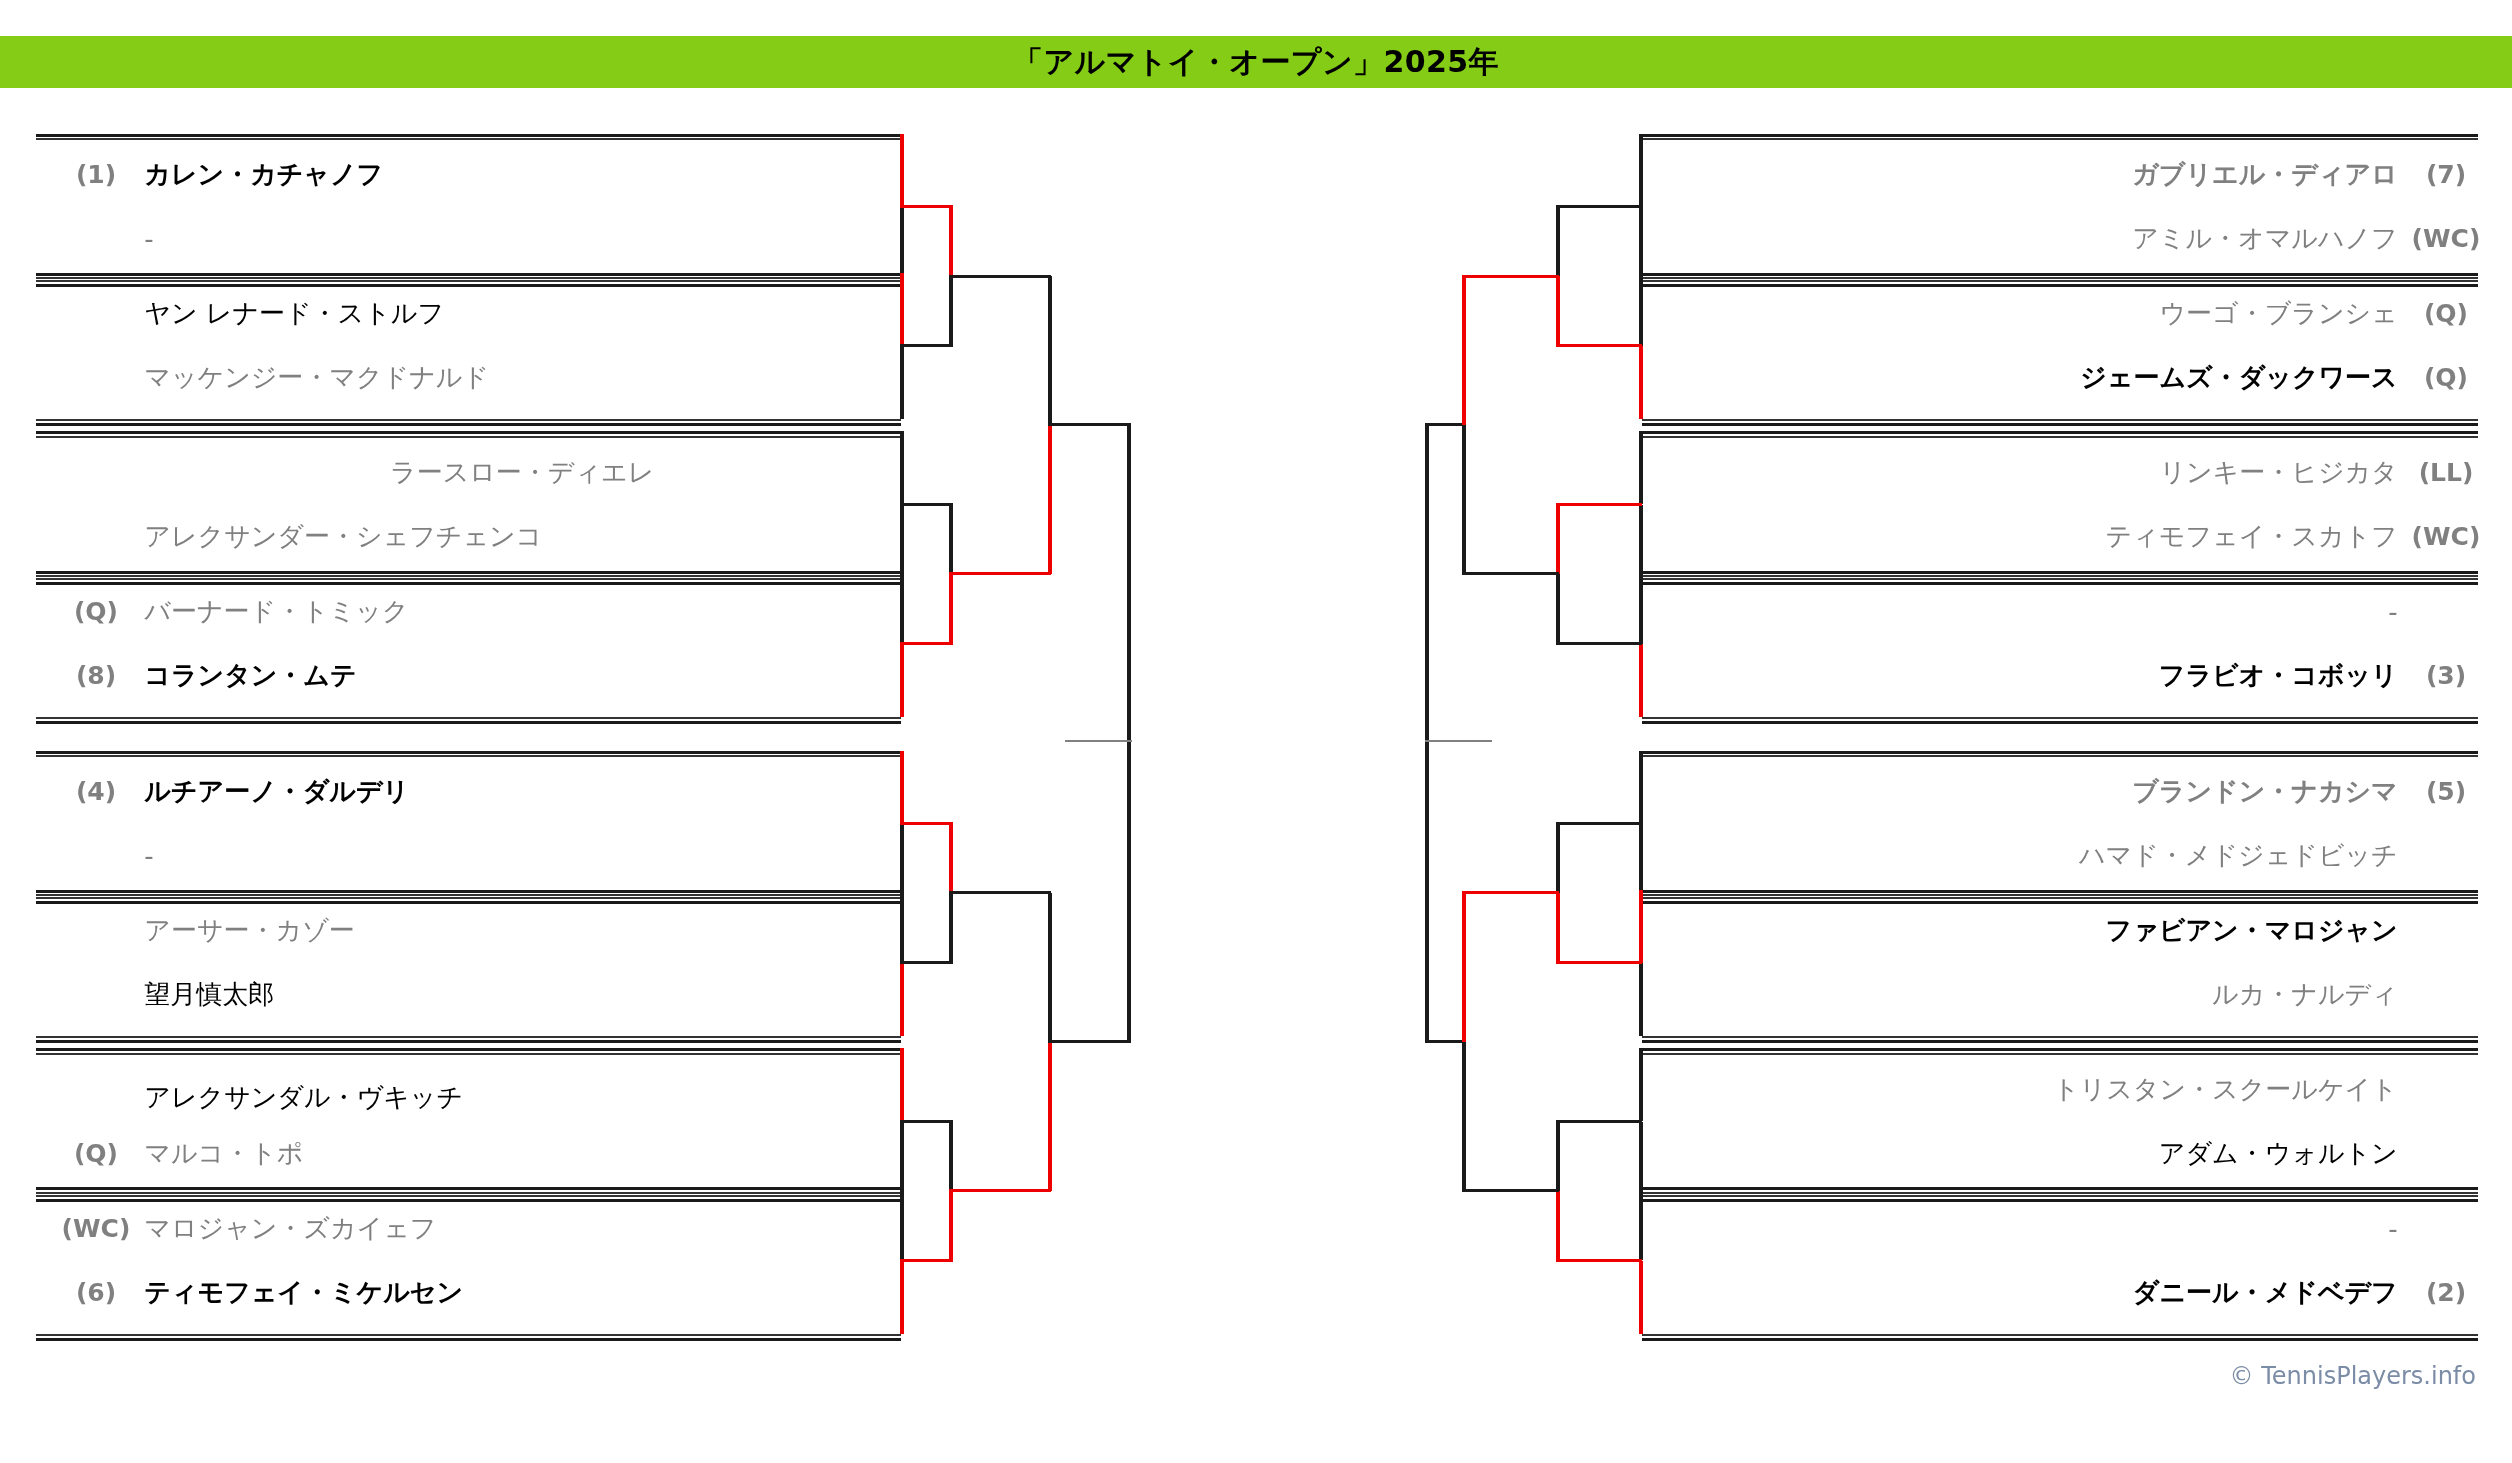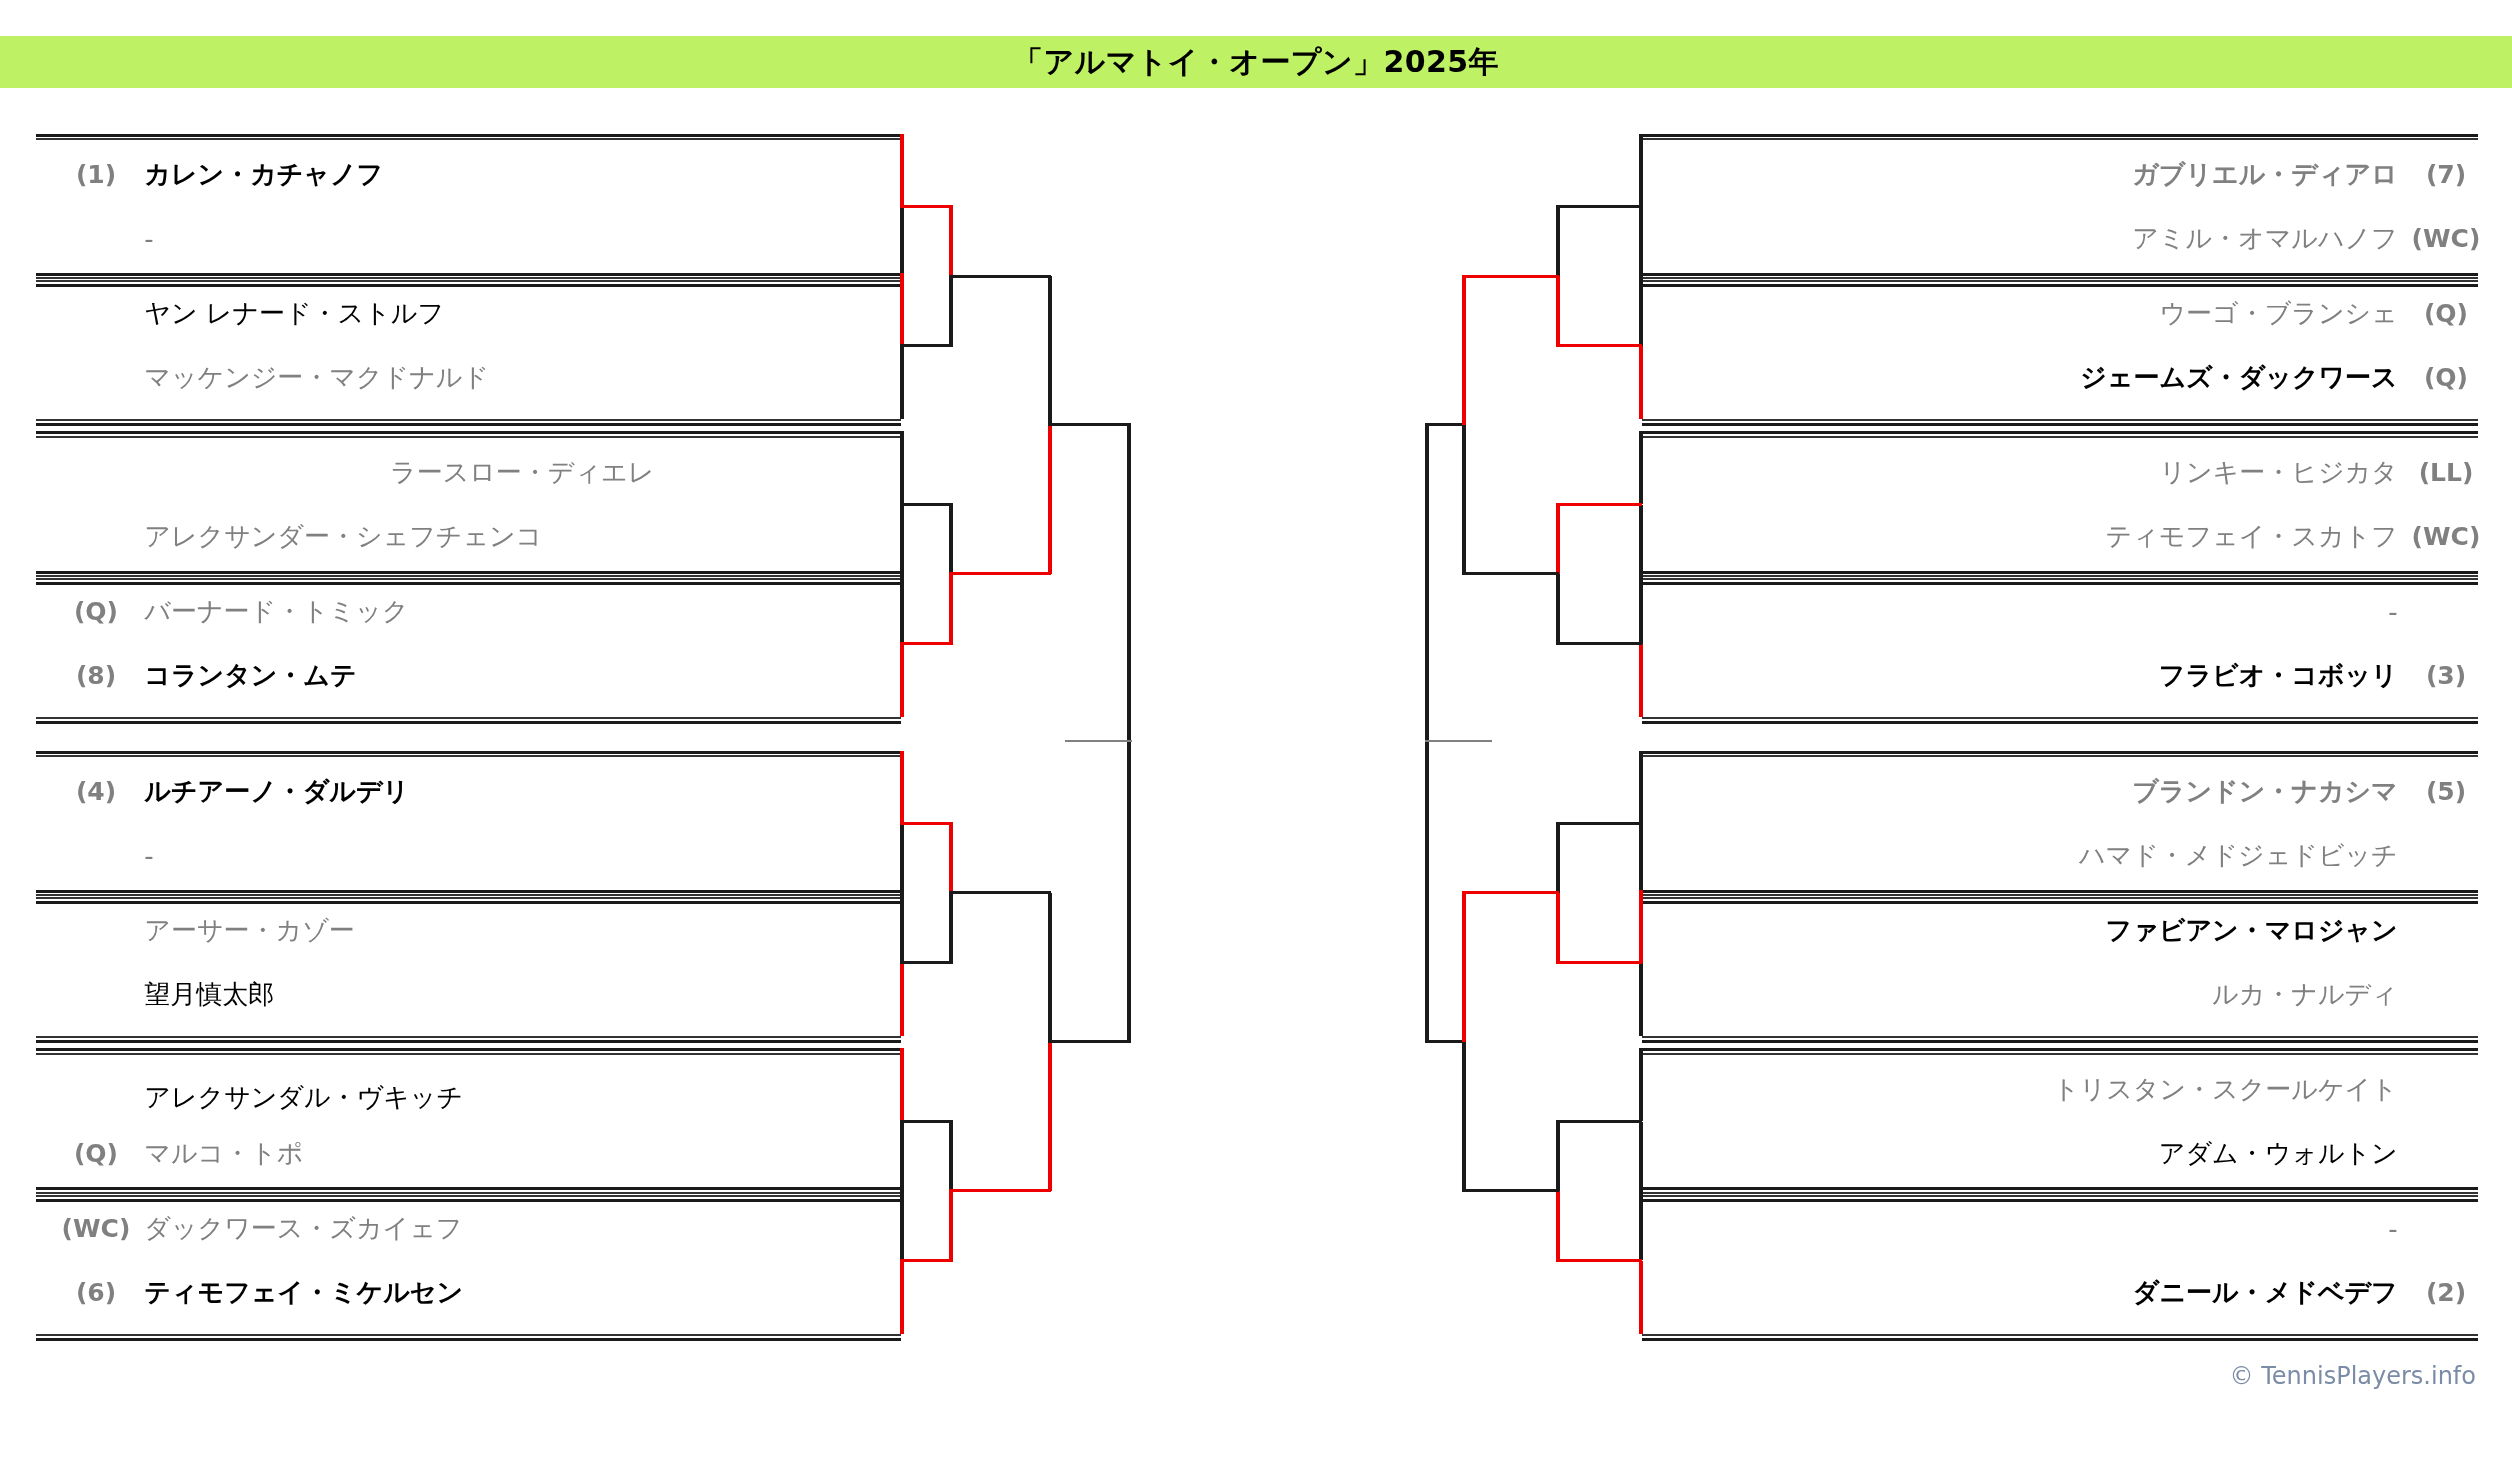--- a/index.html
+++ b/index.html
@@ -5,21 +5,21 @@
   html,body{margin:0;padding:0;background:#fff;}
   body{
     font-family:"DejaVu Sans","Liberation Sans",sans-serif;
     width:2512px;height:1464px;position:relative;overflow:hidden;
   }
   #stage{position:absolute;left:0;top:0;width:2512px;height:1464px;}
 
   
   .title-bar{
     position:absolute;left:0;top:36px;width:2512px;height:52px;
-    background:#bef264;display:flex;align-items:center;justify-content:center;
+    background:#84cc16;display:flex;align-items:center;justify-content:center;
   }
   .title-bar .t{
     font-size:30px;font-weight:bold;color:#000;letter-spacing:0.4px;
   }
 
   
   .hline{position:absolute;background:#1a1a1a;height:2.7px;}
   .vline{position:absolute;background:#1a1a1a;width:3.6px;}
   .hline.thin{height:1.8px;background:#333;}
   .hline.red,.vline.red{background:#ee0000;}
@@ -119,21 +119,21 @@
       <div class="prow left" style="top: 1078px; left: 53px; width: 847px;">
         <span class="seed"></span>
         <span class="nm plain">アレクサンダル・ヴキッチ</span>
       </div>
       <div class="prow left" style="top: 1134px; left: 53px; width: 847px;">
         <span class="seed">(Q)</span>
         <span class="nm lose">マルコ・トポ</span>
       </div>
       <div class="prow left" style="top: 1209px; left: 53px; width: 847px;">
         <span class="seed">(WC)</span>
-        <span class="nm lose">ダックワース・ズカイェフ</span>
+        <span class="nm lose">マロジャン・ズカイェフ</span>
       </div>
       <div class="prow left" style="top: 1273px; left: 53px; width: 847px;">
         <span class="seed">(6)</span>
         <span class="nm win">ティモフェイ・ミケルセン</span>
       </div>
       <div class="prow right" style="top: 155px; left: 1642px; width: 847px;">
         <span class="seed">(7)</span>
         <span class="nm loseb">ガブリエル・ディアロ</span>
       </div>
       <div class="prow right" style="top: 219px; left: 1642px; width: 847px;">

